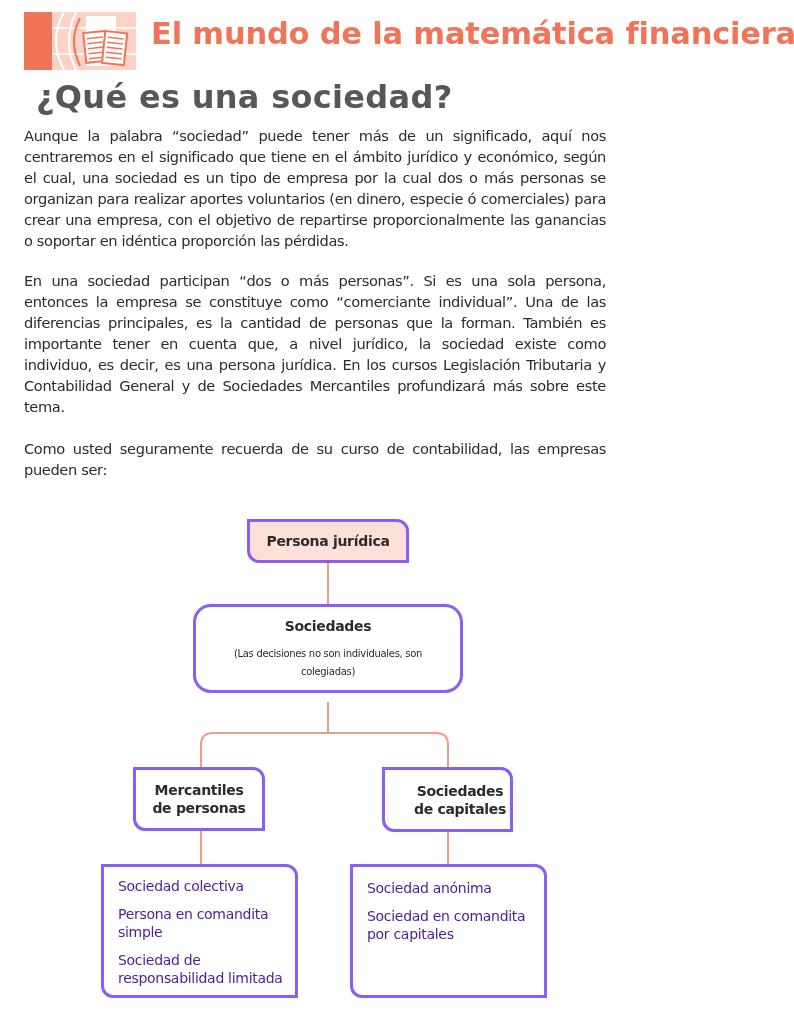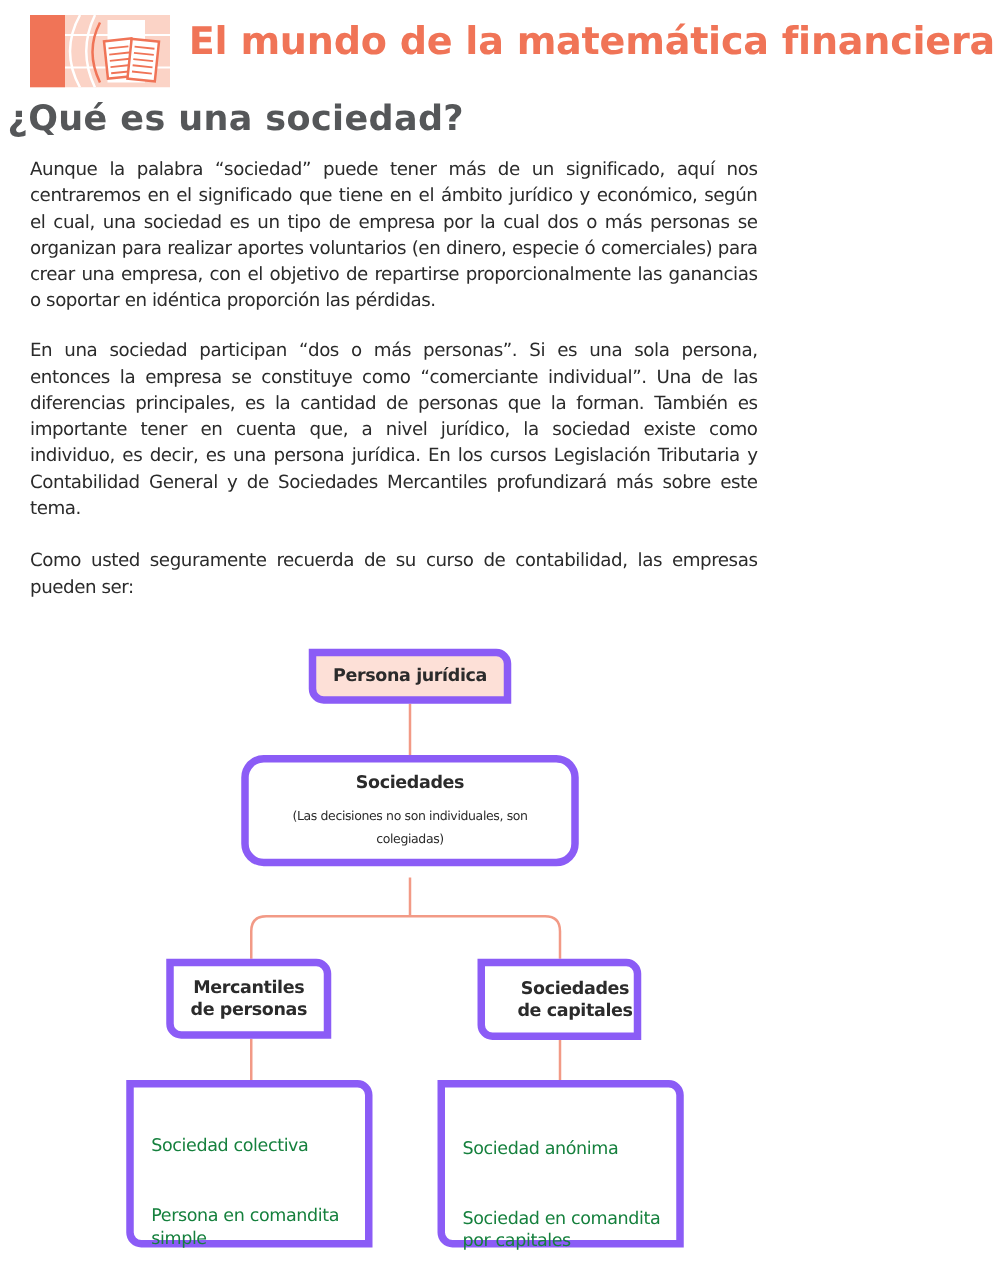--- a/index.html
+++ b/index.html
@@ -2,37 +2,37 @@
 <html><head>
 <meta charset="utf-8">
 <style>
   html, body { margin: 0; padding: 0; background: #ffffff; }
   body { width: 794px; height: 1024px; position: relative; overflow: hidden;
          font-family: "DejaVu Sans", "Liberation Sans", sans-serif; color: #2b2b2b; }
   .header { position: absolute; left: 24px; top: 8px; height: 62px; width: 760px; }
   .logo { position: absolute; left: 0; top: 0; width: 112px; height: 62px; }
   .header-title { position: absolute; left: 127px; top: 8px; font-size: 30.5px; font-weight: bold;
                   color: #f07457; white-space: nowrap; letter-spacing: -0.2px; }
-  .section-title { position: absolute; left: 6px; top: 78px; font-size: 28px; font-weight: bold;
+  .section-title { position: absolute; left: 36px; top: 78px; font-size: 32px; font-weight: bold;
                    color: #555759; white-space: nowrap; letter-spacing: 0.3px; }
   .para { position: absolute; left: 24px; width: 582px; font-size: 14.6px; line-height: 21px;
           text-align: justify; color: #2b2b2b; margin: 0; letter-spacing: -0.35px; }
   .p1 { top: 125px; }
   .p2 { top: 270px; }
   .p3 { top: 438px; }
   .diagram { position: absolute; left: 0; top: 0; width: 794px; height: 1024px; pointer-events: none; }
   .diagram svg { position: absolute; left: 0; top: 0; }
-  .node { position: absolute; box-sizing: border-box; border: 6px solid #8b5cf6;
+  .node { position: absolute; box-sizing: border-box; border: 3px solid #8b5cf6;
           border-radius: 0 12px 0 12px; background: #ffffff; display: flex; flex-direction: column;
           align-items: center; justify-content: center; text-align: center; pointer-events: auto; }
   .node.root { background: #fde0d7; }
   .node-title { font-weight: bold; font-size: 14px; line-height: 18px; color: #2b2b2b; letter-spacing: -0.3px; }
   .node-sub { font-size: 10px; line-height: 18px; color: #2b2b2b; margin-top: 10px; letter-spacing: -0.3px; }
   .leaf { align-items: flex-start; justify-content: flex-start; text-align: left; padding: 10px 14px; }
-  .leaf-item { font-size: 14px; line-height: 18px; color: #15803d; margin-bottom: 10px; letter-spacing: -0.3px; margin-top: 28px; }
+  .leaf-item { font-size: 14px; line-height: 18px; color: #4c1d95; margin-bottom: 10px; letter-spacing: -0.3px; }
 </style>
 </head>
 <body>
 
 <div class="header">
   <svg class="logo" viewBox="0 0 112 62" width="112" height="62">
     <rect x="0" y="4" width="112" height="58" fill="#fbd3c6"></rect>
     <rect x="0" y="4" width="28" height="58" fill="#f07457"></rect>
     <path d="M40 4 Q24 33 40 62" stroke="#ffffff" stroke-width="2" fill="none"></path>
     <path d="M52 4 Q38 33 52 62" stroke="#ffffff" stroke-width="2" fill="none"></path>

